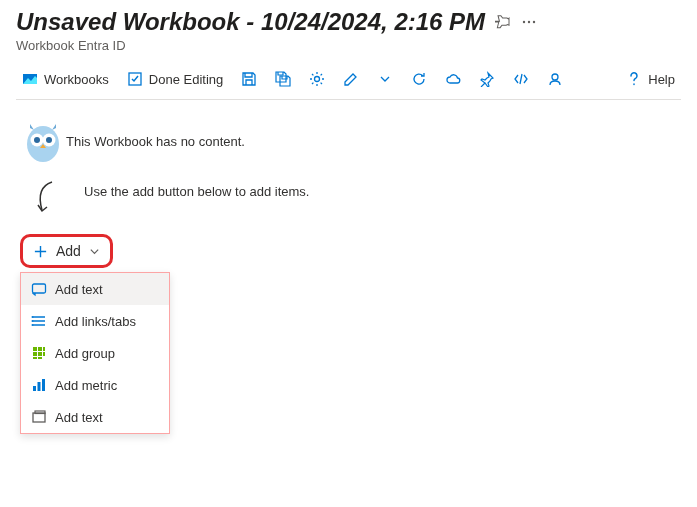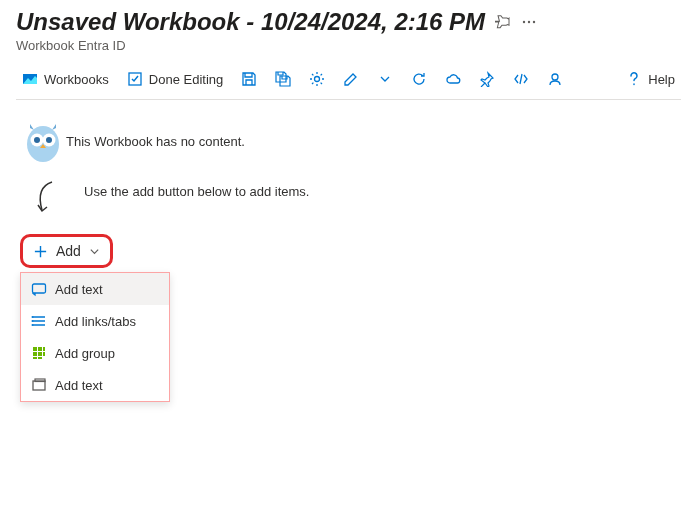--- a/index.html
+++ b/index.html
@@ -307,20 +307,30 @@
             <rect x="12" y="7" width="2" height="4" fill="#6bb700"></rect>
             <rect x="2" y="12" width="4" height="2" fill="#6bb700"></rect>
             <rect x="7" y="12" width="4" height="2" fill="#6bb700"></rect>
           </svg>
       </span>
       <span>Add group</span>
     </div>
     <div class="menu-item">
       <span>
         <svg width="16" height="16" viewBox="0 0 16 16">
+            <rect x="2" y="9" width="3" height="5" fill="#0078d4"></rect>
+            <rect x="6.5" y="5" width="3" height="9" fill="#0078d4"></rect>
+            <rect x="11" y="2" width="3" height="12" fill="#0078d4"></rect>
+          </svg>
+      </span>
+      <span>Add metric</span>
+    </div>
+    <div class="menu-item">
+      <span>
+        <svg width="16" height="16" viewBox="0 0 16 16">
             <rect x="2" y="4" width="12" height="9" fill="none" stroke="#605e5c" stroke-width="1.3"></rect>
             <rect x="4" y="2" width="10" height="2.5" fill="none" stroke="#605e5c" stroke-width="1.2"></rect>
           </svg>
       </span>
       <span>Add text</span>
     </div>
   </div>
 </div>
 
 </body></html>

